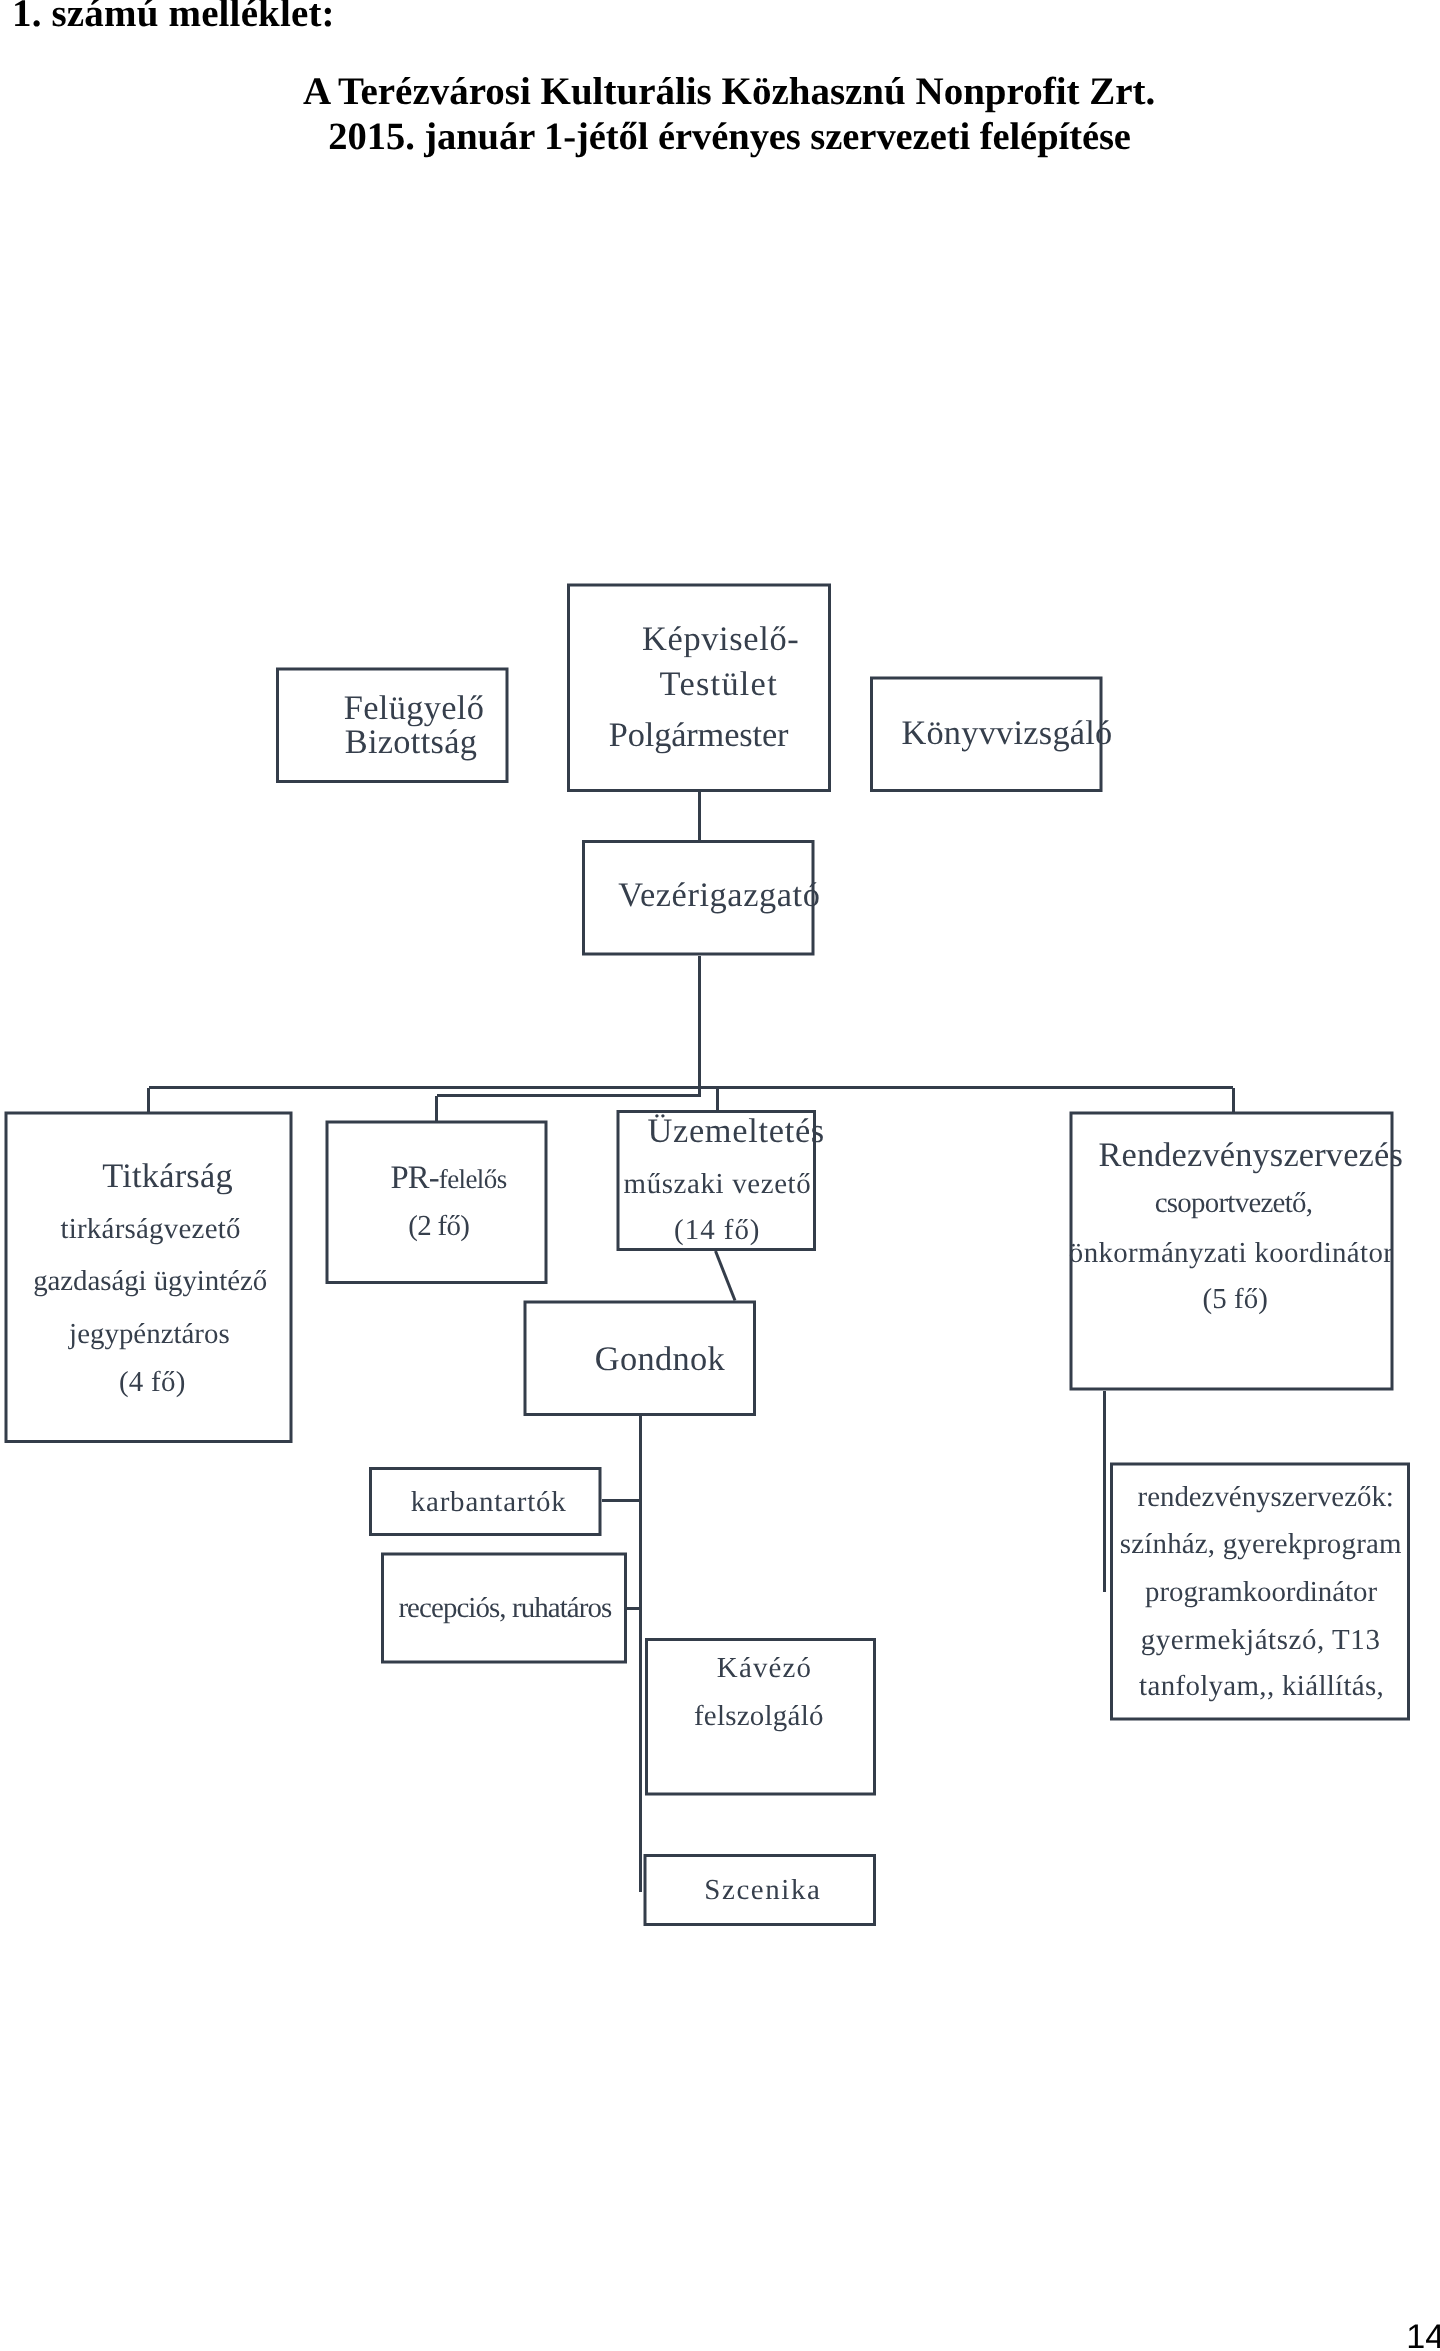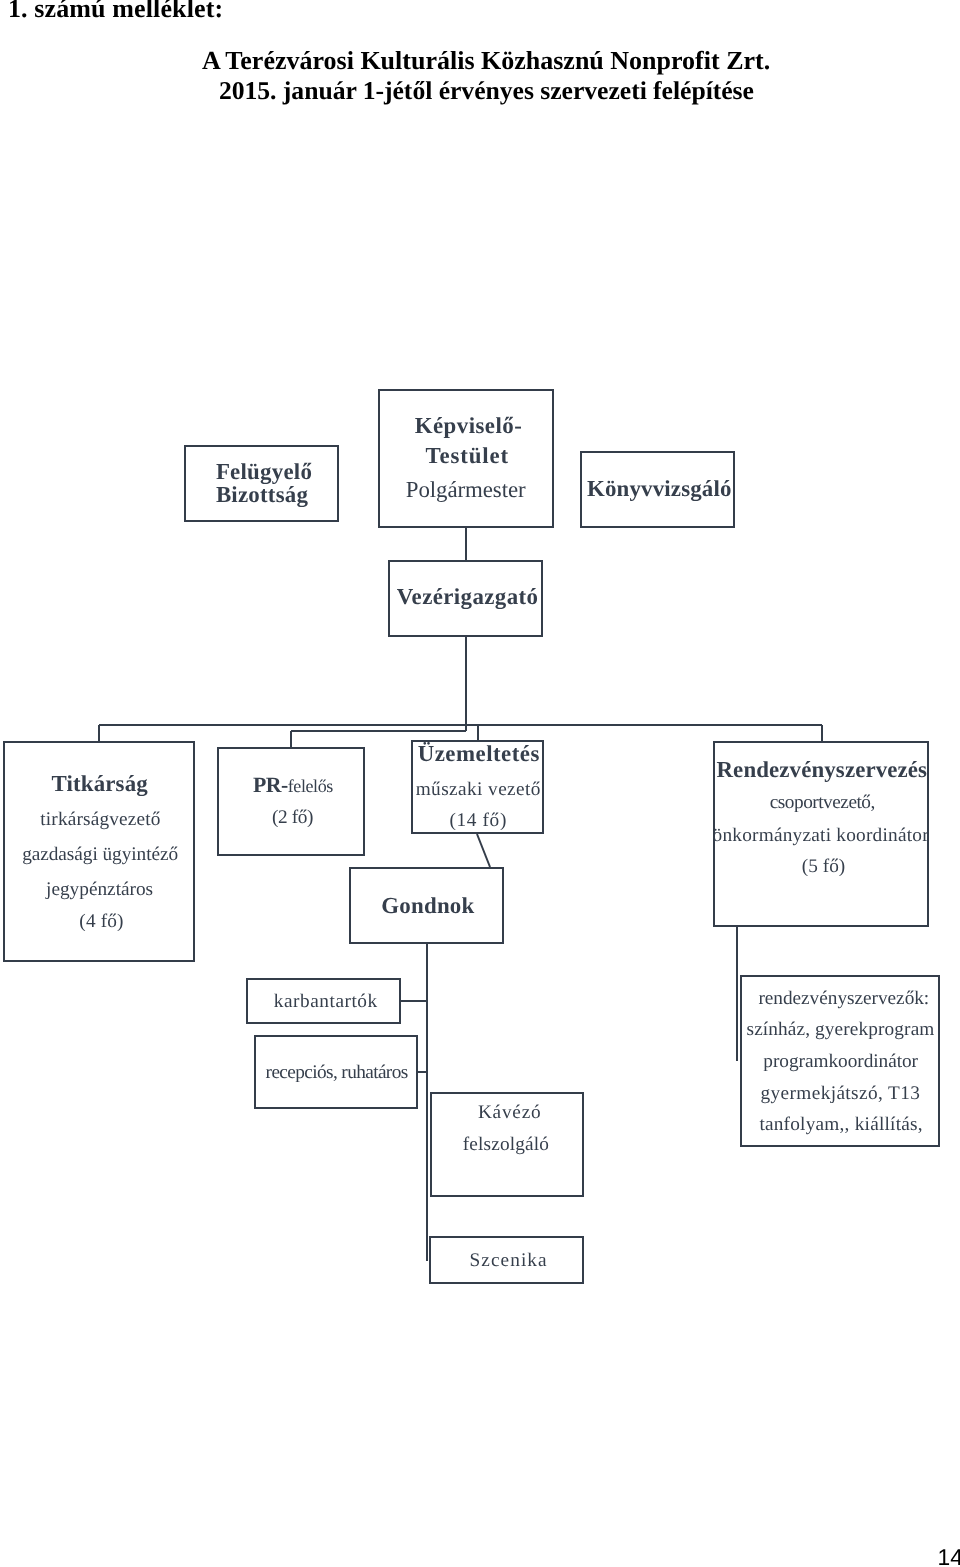--- a/index.html
+++ b/index.html
@@ -7,21 +7,21 @@
   body{width:960px;height:1567px;position:relative;overflow:hidden;
        font-family:"Liberation Serif",serif;color:#000;
        -webkit-font-smoothing:antialiased;text-rendering:geometricPrecision;}
   .annex{position:absolute;font-weight:bold;white-space:nowrap;line-height:0;transform:translateZ(0);}
   .ttl{position:absolute;font-weight:bold;white-space:nowrap;line-height:0;transform:translateZ(0);}
   #chart{position:absolute;left:0;top:0;width:960px;height:1119px;}
   #conn{position:absolute;left:0;top:0;}
   .nbox{position:absolute;box-sizing:border-box;border:2px solid #343d4a;background:transparent;}
   .tl{position:absolute;transform:translateX(-50%) translateZ(0);white-space:nowrap;
        color:#363f4c;line-height:0;}
-  .tb{font-weight:bold;}
+  .tb{font-weight:normal;margin-left:12px;}
   .tr{font-weight:normal;}
   .ti{font-weight:normal;}
   .pgno{position:absolute;left:937.5px;top:1557.1px;font-family:"Liberation Sans",sans-serif;
          font-size:22.8px;color:#000;line-height:0;transform:translateZ(0);}
 </style>
 </head>
 <body>
 
 <div class="annex" style="left:8px;top:9.48px;font-size:26px;letter-spacing:0.115px">1. számú melléklet:</div>
 <div class="ttl" style="left:202px;top:60.78px;font-size:26px">A Terézvárosi Kulturális Közhasznú Nonprofit Zrt.</div>

